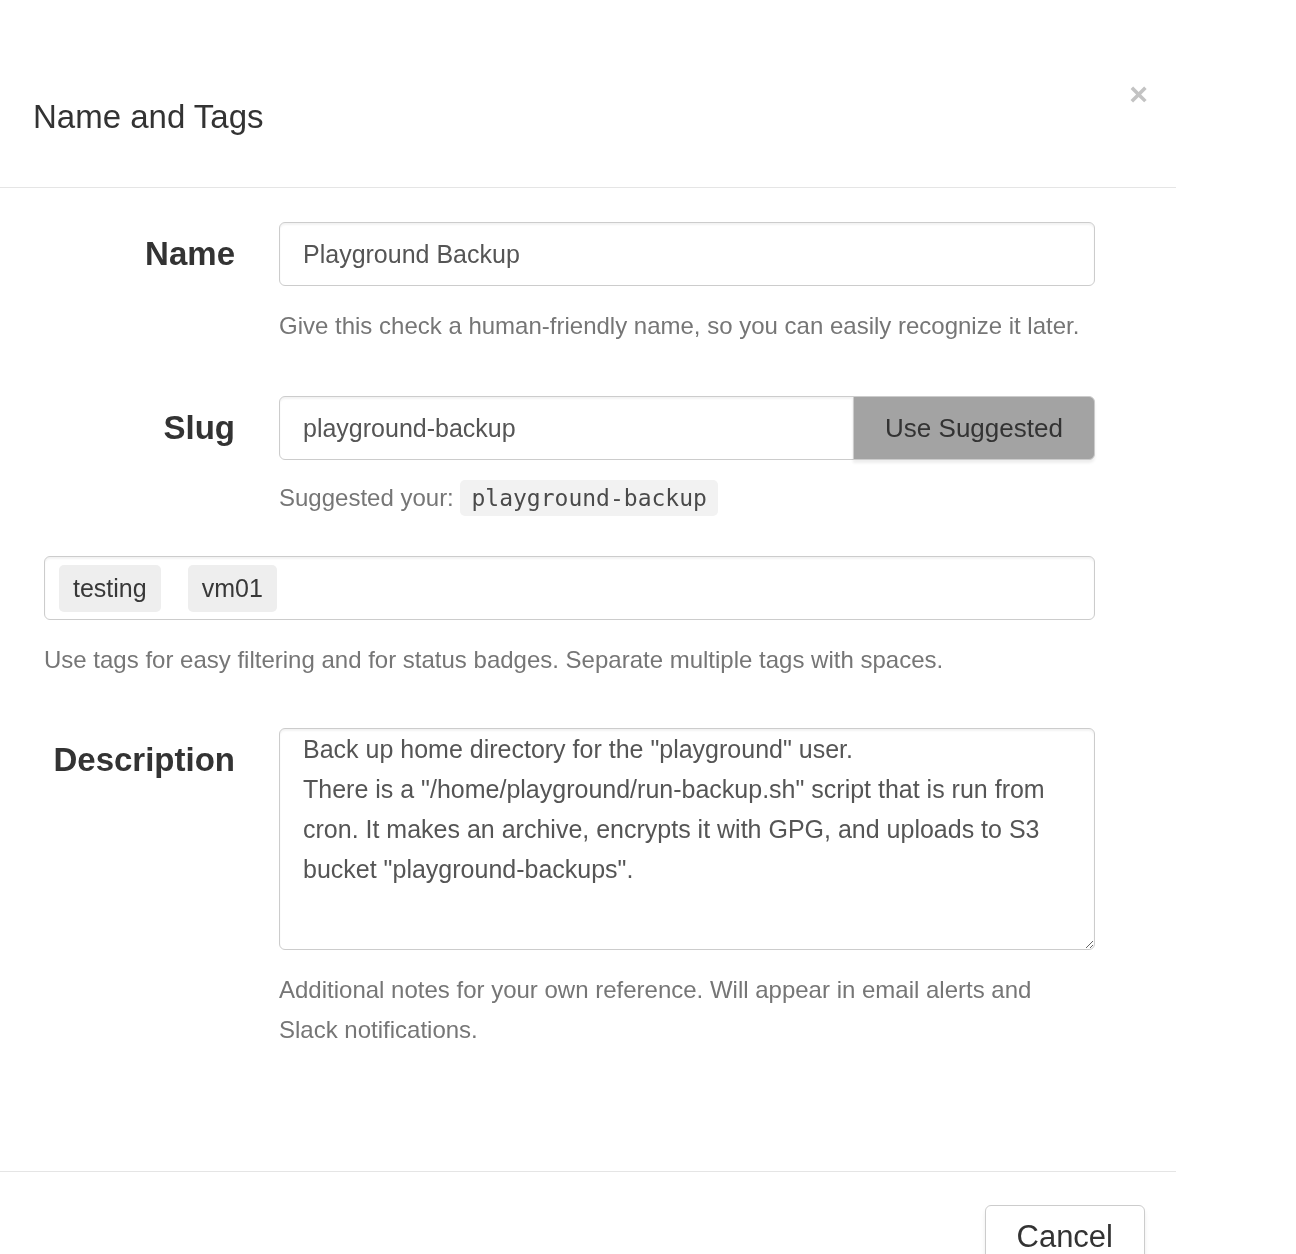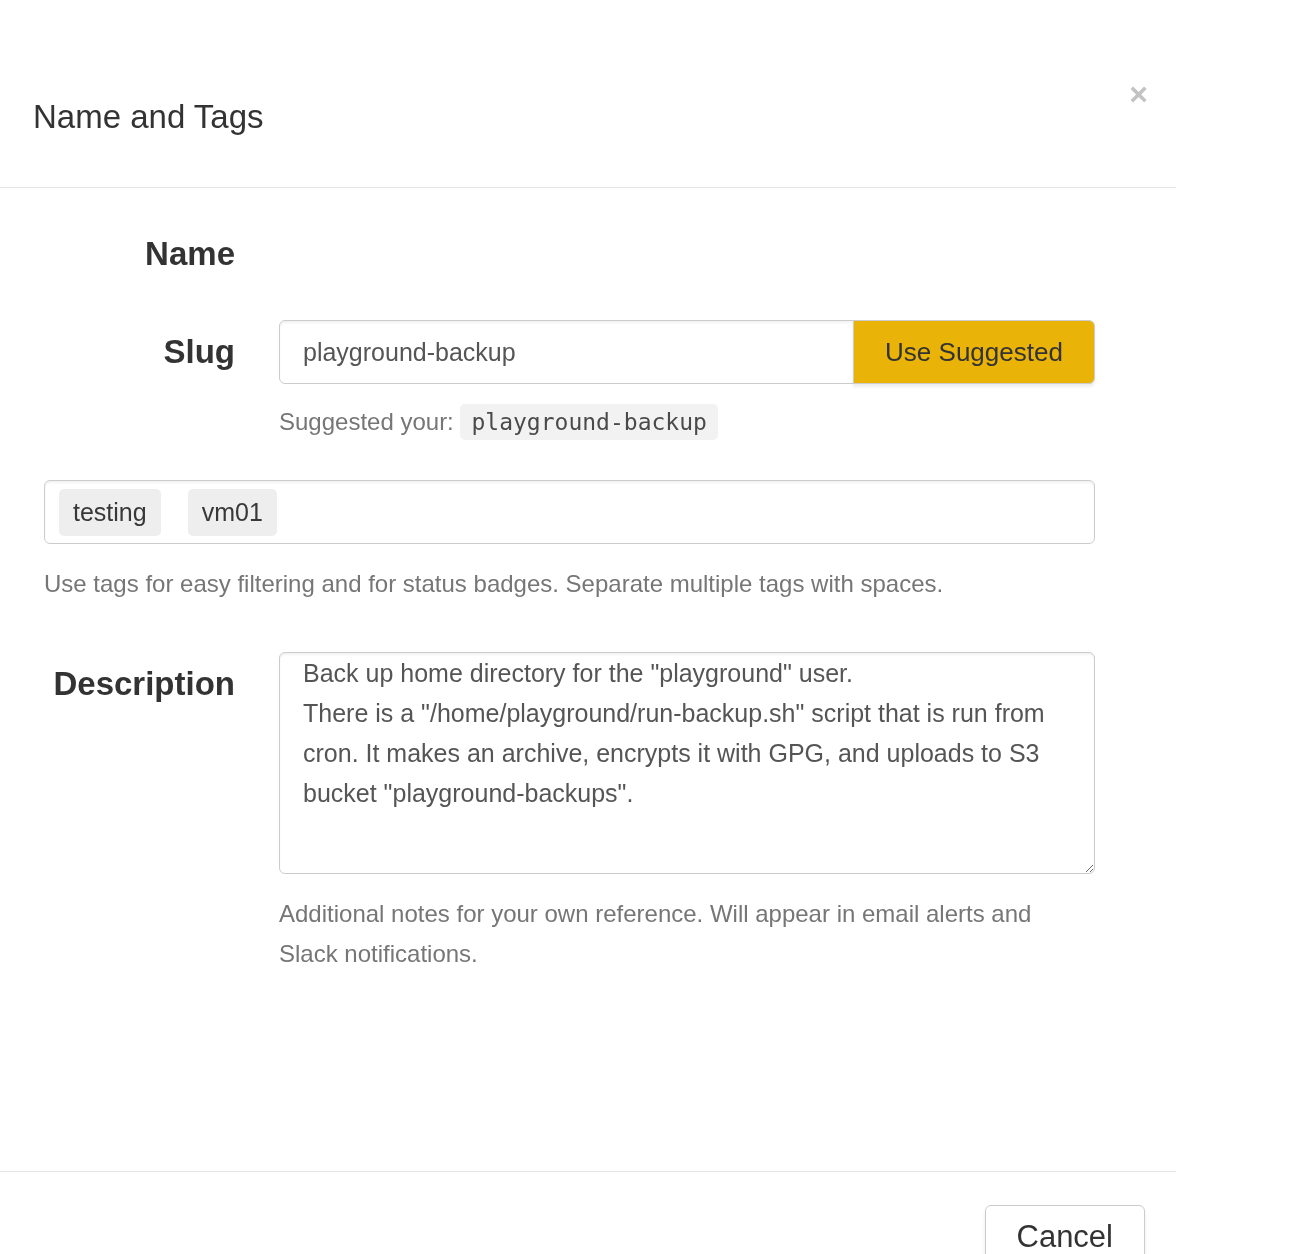--- a/index.html
+++ b/index.html
@@ -63,21 +63,21 @@
 
   
   .input-group { display: flex; width: 100%; }
   .input-group .text-input {
     flex: 1 1 auto; border-radius: 6px 0 0 6px; min-width: 0;
   }
   .use-suggested-btn {
     flex: 0 0 242px;
     height: 64px;
     margin-left: -1px;
-    background: #eab308;
+    background: #a3a3a3;
     border: 1px solid #cccccc;
     border-radius: 0 6px 6px 0;
     font-family: "Liberation Sans", sans-serif;
     font-size: 26px; color: #333333;
     cursor: pointer;
     box-shadow: 0 3px 3px rgba(0,0,0,0.07);
   }
   .code-chip {
     font-family: "DejaVu Sans Mono", monospace;
     font-size: 23px; color: #4a4a4a;
@@ -151,20 +151,24 @@
 
   <div class="modal-header">
     <div class="modal-title">Name and Tags</div>
     <button class="close-btn">×</button>
   </div>
 
   <div class="modal-body">
 
     <div class="form-row row-name">
       <div class="label-col">Name</div>
+      <div class="field-col">
+        <input class="text-input" type="text" value="Playground Backup" style="">
+        <div class="help">Give this check a human-friendly name, so you can easily recognize it later.</div>
+      </div>
     </div>
 
     <div class="form-row row-slug">
       <div class="label-col">Slug</div>
       <div class="field-col">
         <div class="input-group">
           <input class="text-input" type="text" value="playground-backup" style="">
           <button class="use-suggested-btn">Use Suggested</button>
         </div>
         <div class="help help-slug">

